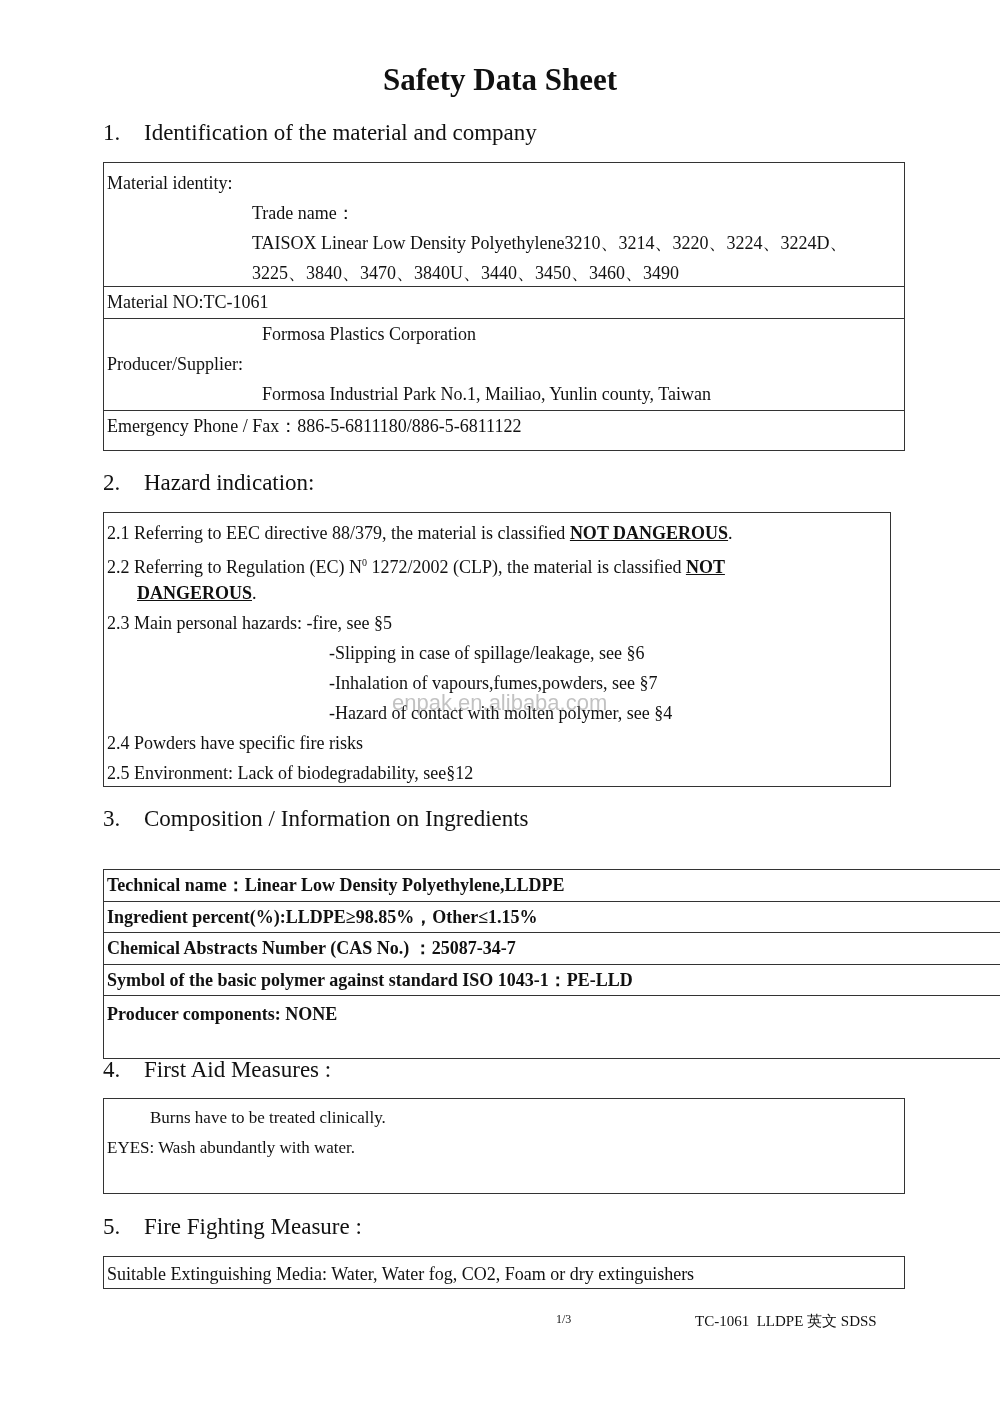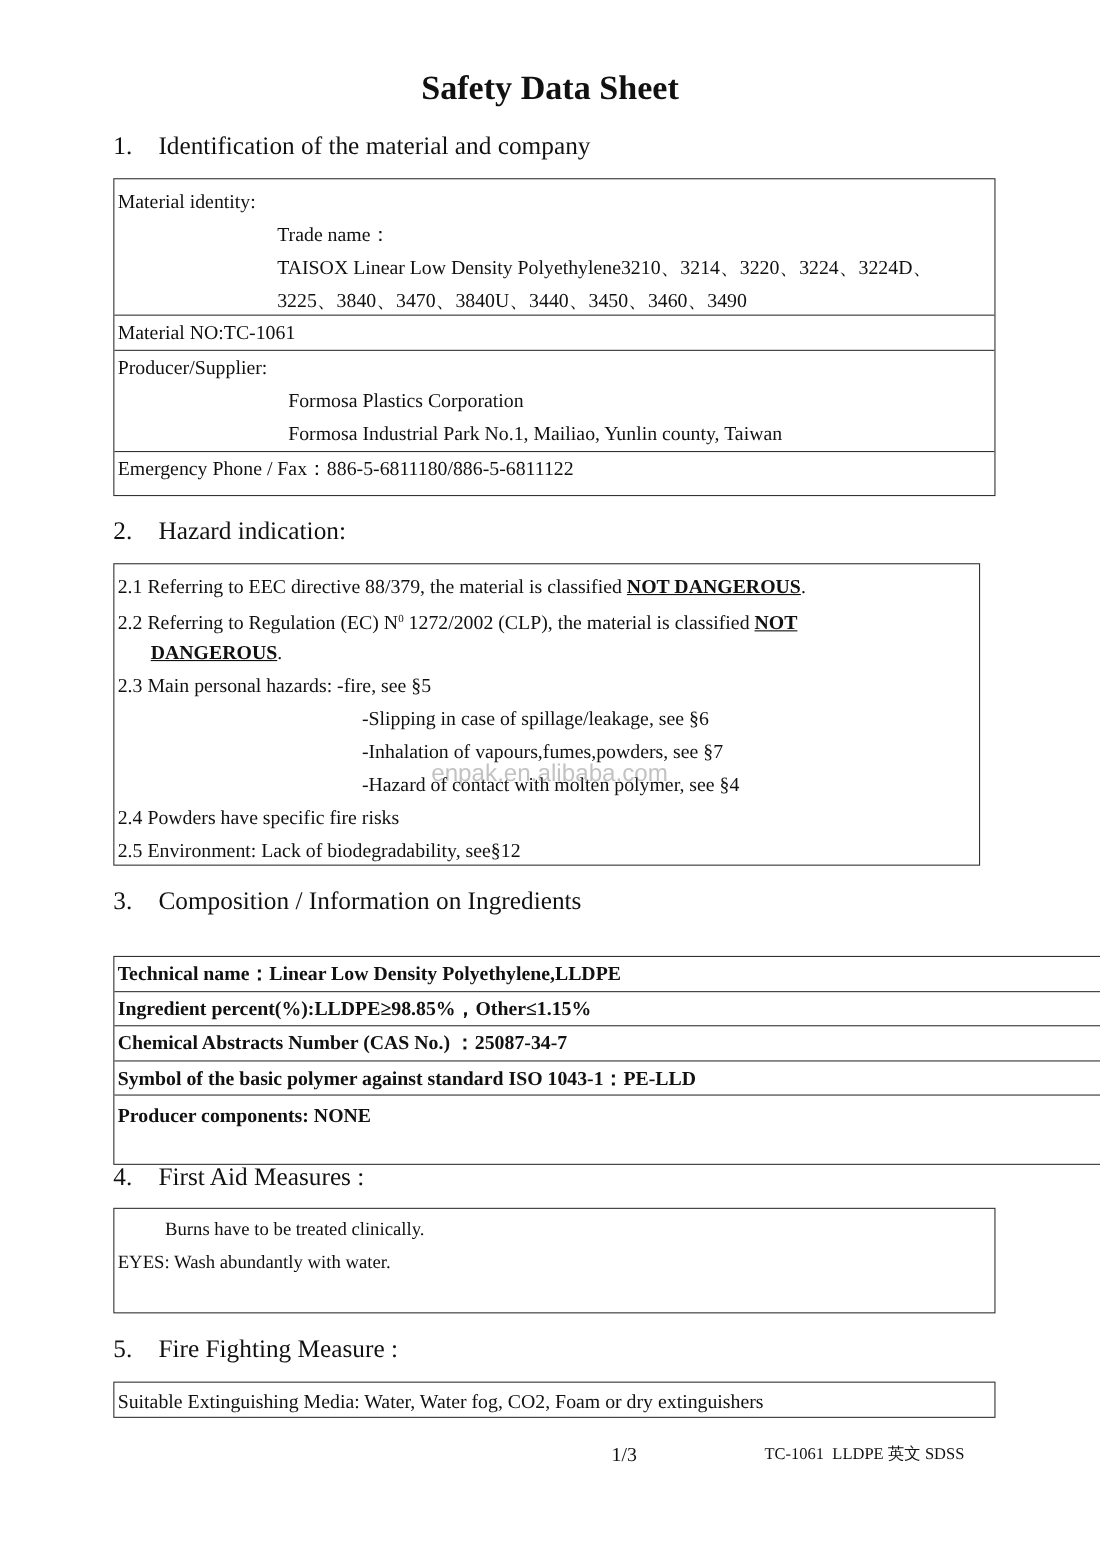--- a/index.html
+++ b/index.html
@@ -24,21 +24,21 @@
     .row:last-child { border-bottom: none; }
     .line { height: 30px; line-height: 30px; padding-left: 3px; white-space: nowrap; }
     .ind1 { padding-left: 148px; }
     .ind2 { padding-left: 158px; }
     .ind3 { padding-left: 225px; }
     .ind-small { padding-left: 33px; }
     .ind-skin { padding-left: 46px; }
     .b-u { font-weight: bold; text-decoration: underline; }
     sup { font-size: 10px; }
     .footer-page {
-      position: absolute; left: 556px; top: 1312px; font-size: 18px;
+      position: absolute; left: 556px; top: 1312px; font-size: 12px;
     }
     .footer-code {
       position: absolute; left: 695px; top: 1312px; font-size: 15px; white-space: pre;
     }
     .watermark {
       position: absolute; left: 392px; top: 690px; font-family: "Liberation Sans", sans-serif;
       font-size: 22px; color: rgba(120,120,120,0.45); letter-spacing: 0px;
     }
   </style>
 </head>
@@ -53,22 +53,22 @@
   <div class="row" style="height:124px; padding-top:5px;">
     <div class="line">Material identity:</div>
     <div class="line ind1">Trade name：</div>
     <div class="line ind1">TAISOX Linear Low Density Polyethylene3210、3214、3220、3224、3224D、</div>
     <div class="line ind1">3225、3840、3470、3840U、3440、3450、3460、3490</div>
   </div>
   <div class="row" style="height:32px;">
     <div class="line">Material NO:TC-1061</div>
   </div>
   <div class="row" style="height:92px;">
+    <div class="line ind2">Formosa Plastics Corporation</div>
     <div class="line">Producer/Supplier:</div>
-    <div class="line ind2">Formosa Plastics Corporation</div>
     <div class="line ind2">Formosa Industrial Park No.1, Mailiao, Yunlin county, Taiwan</div>
   </div>
   <div class="row" style="height:38px;">
     <div class="line">Emergency Phone / Fax：886-5-6811180/886-5-6811122</div>
   </div>
 </div>
 
 <div class="sec-heading" style="top:469px;">
   <span class="num">2.</span><span>Hazard indication:</span>
 </div>

